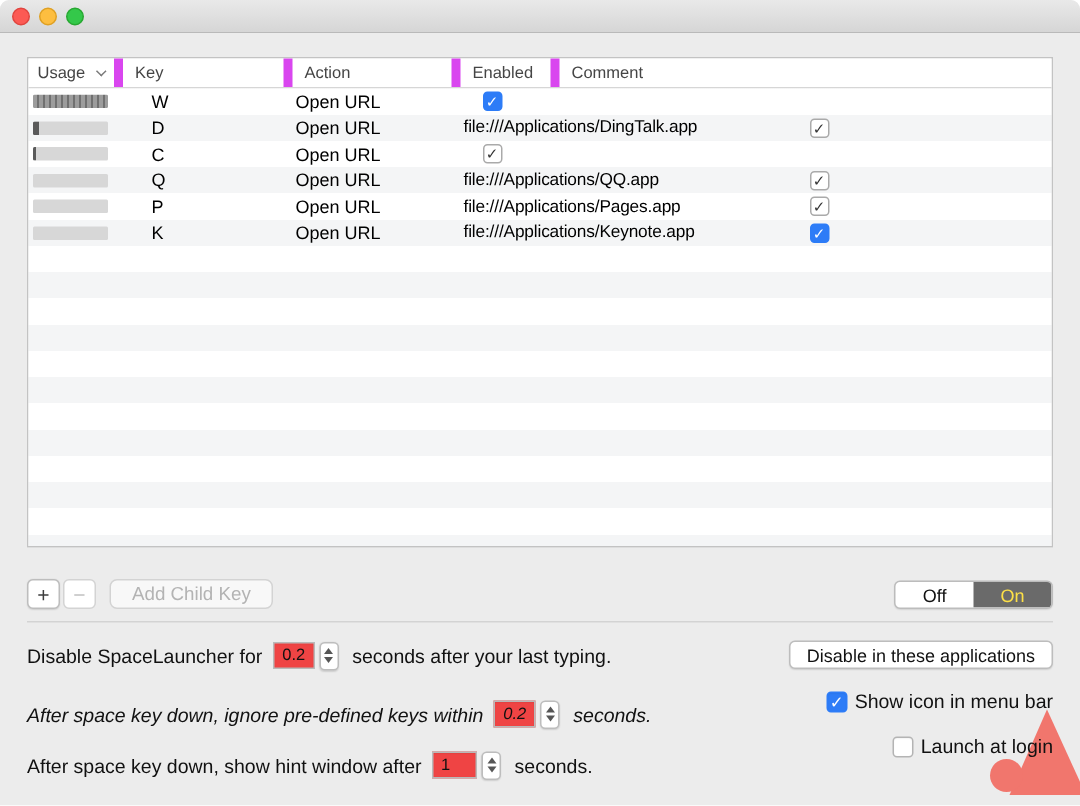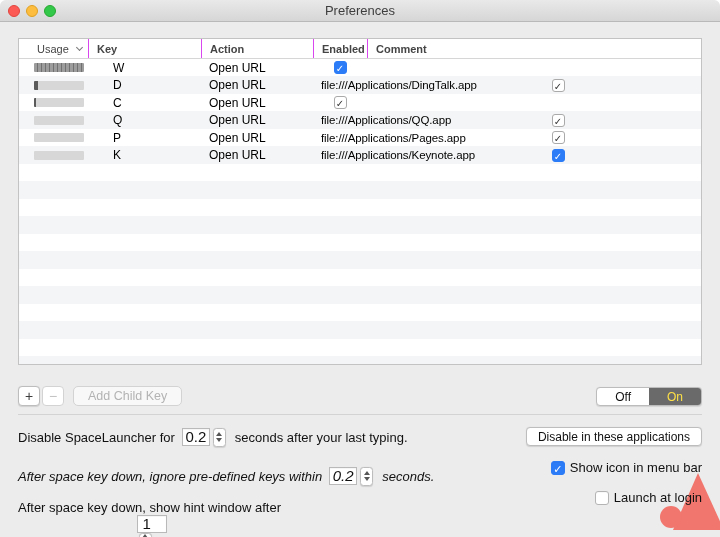--- a/index.html
+++ b/index.html
@@ -15,27 +15,27 @@
   .light.red{background:#fc5a54;border:1px solid #e0453f;}
   .light.yellow{background:#fdbe40;border:1px solid #dfa023;}
   .light.green{background:#34c84a;border:1px solid #27a831;}
   .titletext{position:absolute;left:0;right:0;text-align:center;font-size:13px;color:#3e3e3e;font-weight:500;}
 
   
   .table{position:absolute;left:18px;top:38px;width:684px;height:327px;
     background:#fff;border:1px solid #c3c3c3;}
   .thead{display:flex;height:20px;background:#fff;border-bottom:1px solid #d6d6d6;}
   .hcell{display:flex;align-items:center;font-size:11px;color:#454545;padding-left:8px;}
-  .hcell + .hcell{border-left:1px solid #d946ef;font-weight:bold;}
-  .col-usage{width:57px;padding-left:6px;margin-left:12px;}
+  .hcell + .hcell{border-left:6px solid #d946ef;}
+  .col-usage{width:57px;padding-left:6px;}
   .col-key{width:113px;}
   .col-action{width:112px;}
   .col-detail{width:218px;}
   .col-enabled{width:54px;}
-  .col-comment{flex:1;min-width:0;}
+  .col-comment{flex:1;min-width:0;margin-left:12px;}
   .chev{width:5px;height:5px;border-right:1.4px solid #7a7a7a;border-bottom:1.4px solid #7a7a7a;
     transform:rotate(45deg);margin-left:8px;margin-top:-3px;}
   .tbody{height:305px;
     background:repeating-linear-gradient(to bottom,#ffffff 0px,#ffffff 17.5px,#f4f5f6 17.5px,#f4f5f6 35px);}
   .trow{display:flex;height:17.5px;align-items:center;background:transparent;}
   .cell{font-size:12px;color:#000;white-space:nowrap;overflow:hidden;padding-left:8px;display:flex;align-items:center;height:100%;}
   .cell.col-usage{padding-left:3px;}
   .cell.col-key{padding-left:25px;}
   .cell.col-detail{font-size:11.5px;letter-spacing:-0.1px;}
   .cell.col-enabled{justify-content:center;padding-left:0;}
@@ -57,22 +57,22 @@
   .btn-wide.disabled{color:#b3b3b3;border-color:#d3d3d3;background:rgba(255,255,255,0.65);box-shadow:none;}
   .segmented{position:absolute;right:18px;top:387px;display:flex;height:19px;border:1px solid #bcbcbc;
     border-radius:4px;overflow:hidden;background:#fff;box-shadow:0 0.5px 1px rgba(0,0,0,0.10);}
   .seg{display:flex;align-items:center;justify-content:center;min-width:37px;padding:0 18px;font-size:12px;color:#111;}
   .seg.selected{background:var(--segment-on,#6a6a6a);color:#fde047;}
 
   .divider{position:absolute;left:18px;right:18px;top:414px;height:1px;background:#d3d3d3;}
 
   
   .setting-row{position:absolute;left:18px;display:flex;align-items:center;height:20px;font-size:13px;color:#111;z-index:2;}
-  .field{display:inline-block;min-width:28px;height:18px;line-height:16px;border:1px solid #b9b9b9;background:#ffffff;
-    font-size:15px;text-align:center;margin-left:7px;margin-right:3px;box-shadow:inset 0 0.5px 1px rgba(0,0,0,0.07);}
+  .field{display:inline-block;min-width:28px;height:18px;line-height:16px;border:1px solid #b9b9b9;background:#ef4444;
+    font-size:11px;text-align:center;margin-left:7px;margin-right:3px;box-shadow:inset 0 0.5px 1px rgba(0,0,0,0.07);}
   .field.leftal{min-width:30px;text-align:left;padding-left:5px;}
   .stepper{width:13px;height:19px;border:1px solid #bdbdbd;border-radius:3.5px;background:#fff;display:inline-flex;
     flex-direction:column;align-items:center;justify-content:center;gap:2px;margin-right:9px;box-shadow:0 0.5px 1px rgba(0,0,0,0.12);}
   .tri{width:0;height:0;border-left:3.5px solid transparent;border-right:3.5px solid transparent;}
   .tri.up{border-bottom:4px solid #565656;}
   .tri.down{border-top:4px solid #565656;}
 
   .btn-disable-apps{position:absolute;right:18px;top:427px;height:19px;padding:0 11px;font-size:12px;color:#111;z-index:2;}
 
   .chk-row{position:absolute;right:18px;display:flex;align-items:center;gap:5px;font-size:13px;color:#111;z-index:2;}
@@ -86,21 +86,20 @@
 <body>
 
 <div class="window">
 
   <div class="titlebar">
     <div class="lights">
       <div class="light red"></div>
       <div class="light yellow"></div>
       <div class="light green"></div>
     </div>
-    <div class="titletext">Preferences</div>
   </div>
 
   <div class="table">
     <div class="thead">
       <div class="hcell col-usage">
         <span>Usage</span>
         <span class="chev"></span>
       </div>
       <div class="hcell col-key">
         <span>Key</span>
@@ -234,21 +233,21 @@
       <span class="tri down"></span>
     </span>
     <span>seconds.</span>
   </div>
 
   <div class="chk-row" style="top:460px;">
     <span class="cbs checked">✓</span>
     <span>Show icon in menu bar</span>
   </div>
 
-  <div class="setting-row" style="top:500px;flex-direction:column;">
+  <div class="setting-row" style="top:500px;">
     <span>After space key down, show hint window after</span>
     <span class="field leftal">1</span>
     <span class="stepper">
       <span class="tri up"></span>
       <span class="tri down"></span>
     </span>
     <span>seconds.</span>
   </div>
 
   <div class="chk-row" style="top:490px;">

